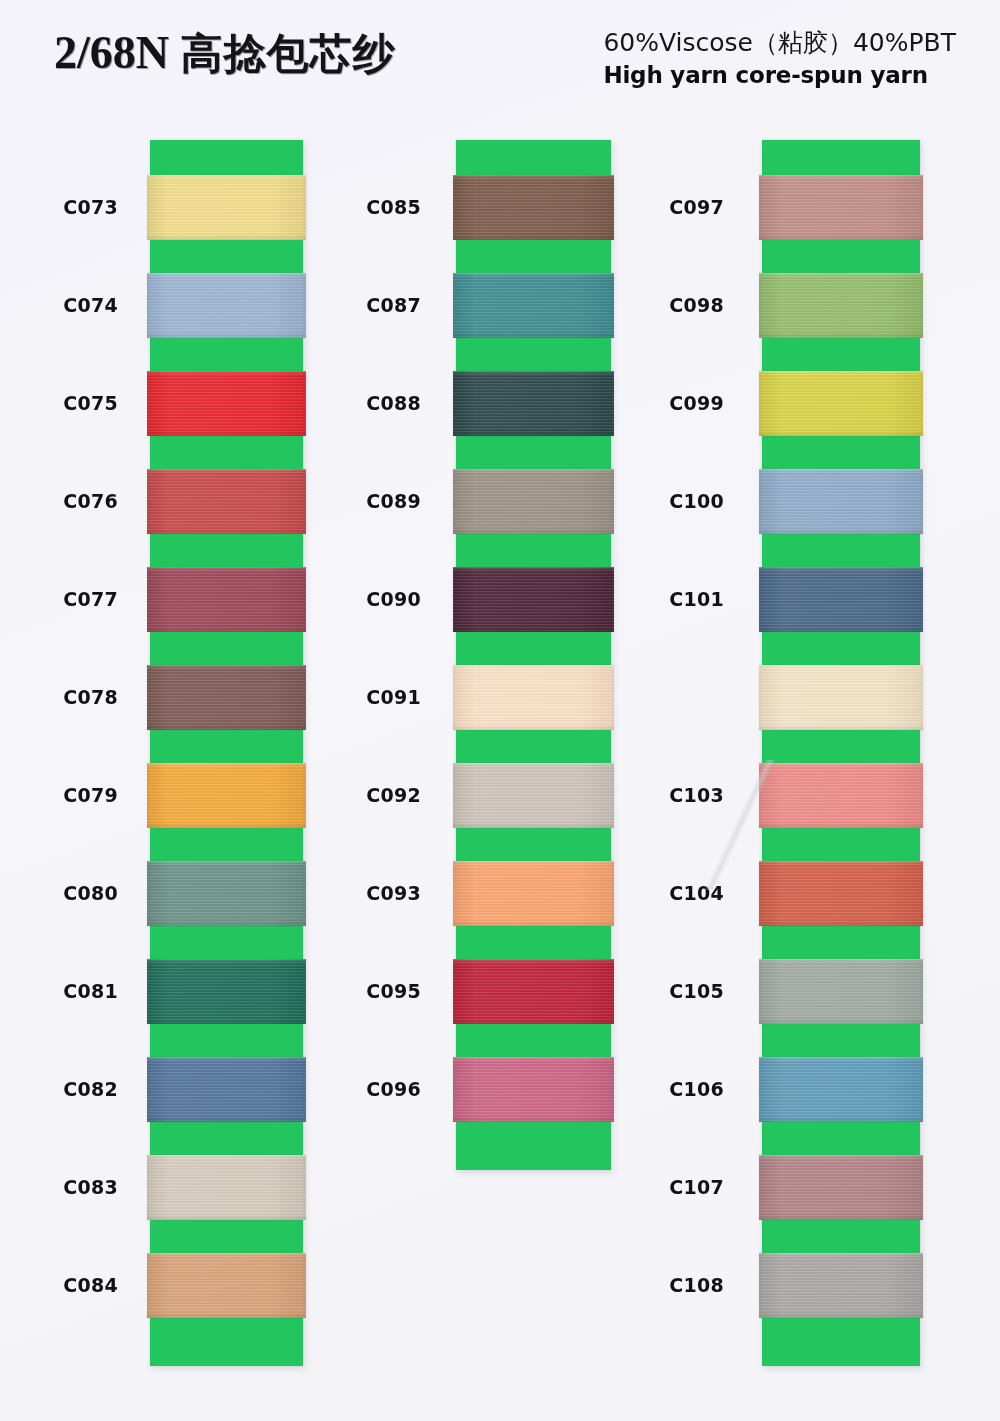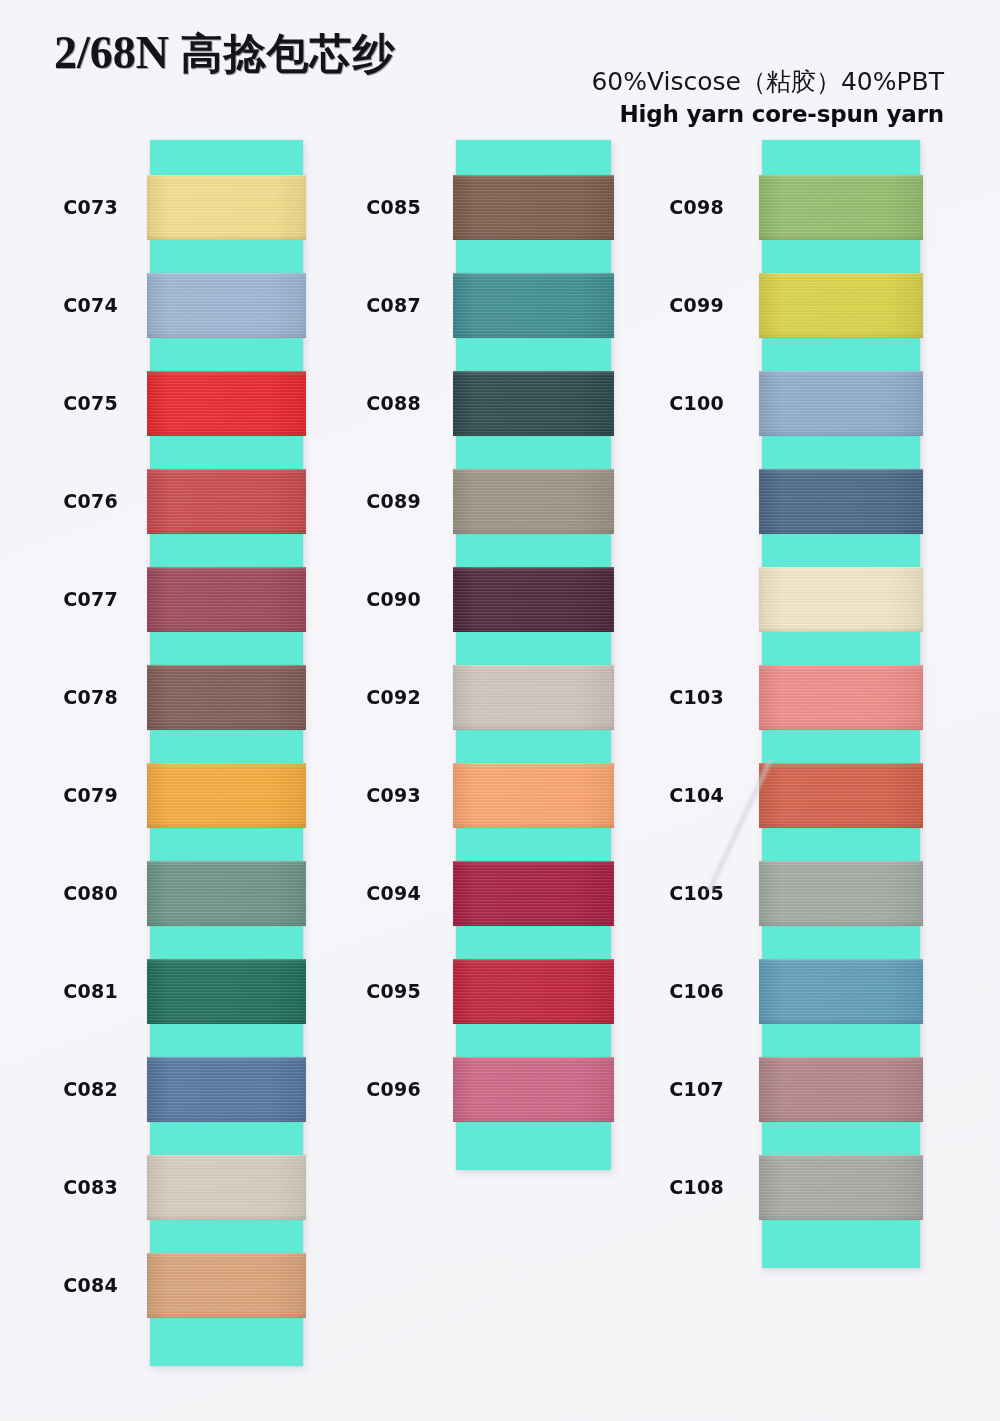--- a/index.html
+++ b/index.html
@@ -37,25 +37,24 @@
     text-shadow: 1px 1px 0 rgba(0,0,0,0.35);
   }
   #title-cn {
     font-family: "DejaVu Sans", sans-serif;
     font-size: 42px;
     font-weight: bold;
     letter-spacing: 1px;
   }
   #spec-block {
     position: absolute;
-    right: 56px;
+    right: 44px;
     top: 26px;
-    text-align: right;
+    text-align: left;
     white-space: nowrap;
-    margin-top: 39px;
   }
   #spec-line-1 {
     font-family: "DejaVu Sans", sans-serif;
     font-size: 25px;
     font-weight: 500;
     color: #15151a;
     letter-spacing: 0px;
   }
   #spec-line-2 {
     font-family: "DejaVu Sans", sans-serif;
@@ -71,21 +70,21 @@
     position: absolute;
     top: 140px;
   }
   #col-0 { left: 150px; }
   #col-1 { left: 456px; }
   #col-2 { left: 762px; }
 
   .card {
     position: relative;
     width: 153px;
-    background: #5eead4;
+    background: #22c55e;
     box-shadow: 2px 3px 7px rgba(80,80,110,0.16),
                 0 0 1px rgba(120,120,150,0.35);
     padding-top: 35px;
     padding-bottom: 45px;
   }
   #col-1 .card { width: 155px; }
   #col-2 .card { width: 158px; }
 
   .swatch-row {
     position: relative;
@@ -236,56 +235,61 @@
       </div>
       <div class="swatch-row">
         <div class="code-label">C089</div>
         <div class="swatch" style="background-color: rgb(156, 145, 132);"></div>
       </div>
       <div class="swatch-row">
         <div class="code-label">C090</div>
         <div class="swatch" style="background-color: rgb(75, 36, 56);"></div>
       </div>
       <div class="swatch-row">
+        <div class="code-label">C091</div>
+        <div class="swatch" style="background-color: rgb(251, 224, 198);"></div>
+      </div>
+      <div class="swatch-row">
         <div class="code-label">C092</div>
         <div class="swatch" style="background-color: rgb(205, 196, 187);"></div>
       </div>
       <div class="swatch-row">
         <div class="code-label">C093</div>
         <div class="swatch" style="background-color: rgb(251, 163, 110);"></div>
-      </div>
-      <div class="swatch-row">
-        <div class="code-label">C094</div>
-        <div class="swatch" style="background-color: rgb(166, 28, 65);"></div>
       </div>
       <div class="swatch-row">
         <div class="code-label">C095</div>
         <div class="swatch" style="background-color: rgb(191, 33, 57);"></div>
       </div>
       <div class="swatch-row">
         <div class="code-label">C096</div>
         <div class="swatch" style="background-color: rgb(205, 99, 132);"></div>
       </div>
     </div>
 </div>
 <div class="column" id="col-2">
   <div class="card">
       <div class="swatch-row">
+        <div class="code-label">C097</div>
+        <div class="swatch" style="background-color: rgb(192, 142, 134);"></div>
+      </div>
+      <div class="swatch-row">
         <div class="code-label">C098</div>
         <div class="swatch" style="background-color: rgb(147, 188, 107);"></div>
       </div>
       <div class="swatch-row">
         <div class="code-label">C099</div>
         <div class="swatch" style="background-color: rgb(217, 210, 70);"></div>
       </div>
       <div class="swatch-row">
         <div class="code-label">C100</div>
         <div class="swatch" style="background-color: rgb(143, 171, 201);"></div>
       </div>
       <div class="swatch-row">
+        <div class="code-label">C101</div>
         <div class="swatch" style="background-color: rgb(72, 102, 134);"></div>
       </div>
       <div class="swatch-row">
         <div class="swatch" style="background-color: rgb(243, 228, 198);"></div>
       </div>
       <div class="swatch-row">
         <div class="code-label">C103</div>
         <div class="swatch" style="background-color: rgb(238, 139, 135);"></div>
       </div>
       <div class="swatch-row">

